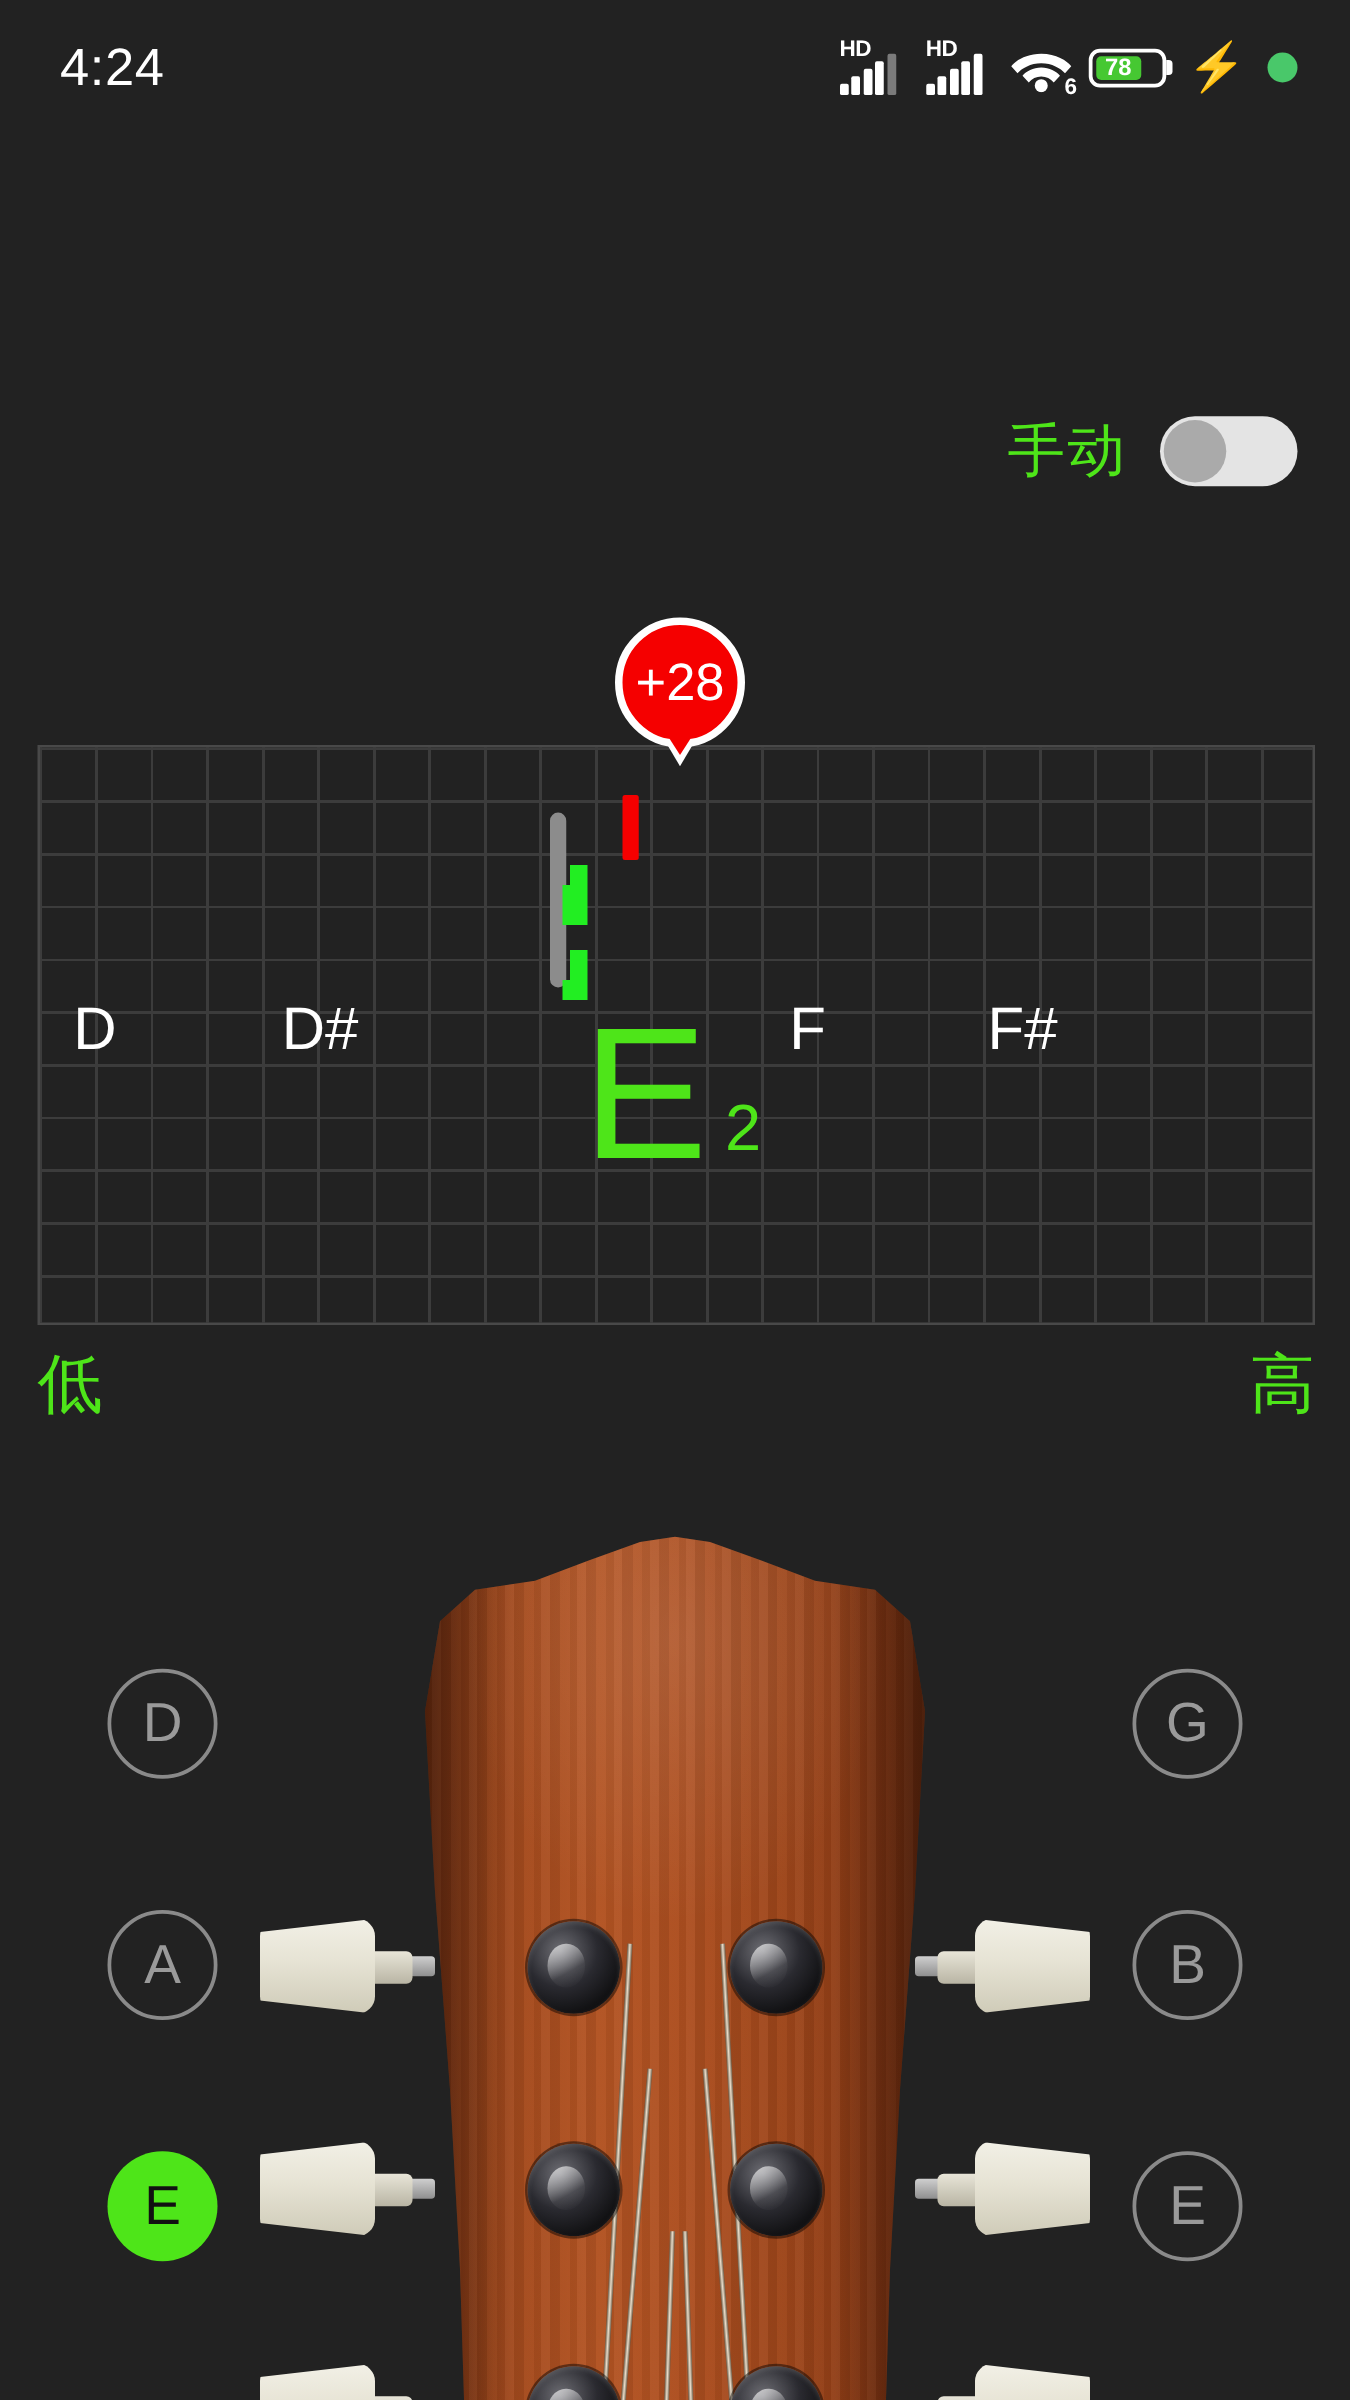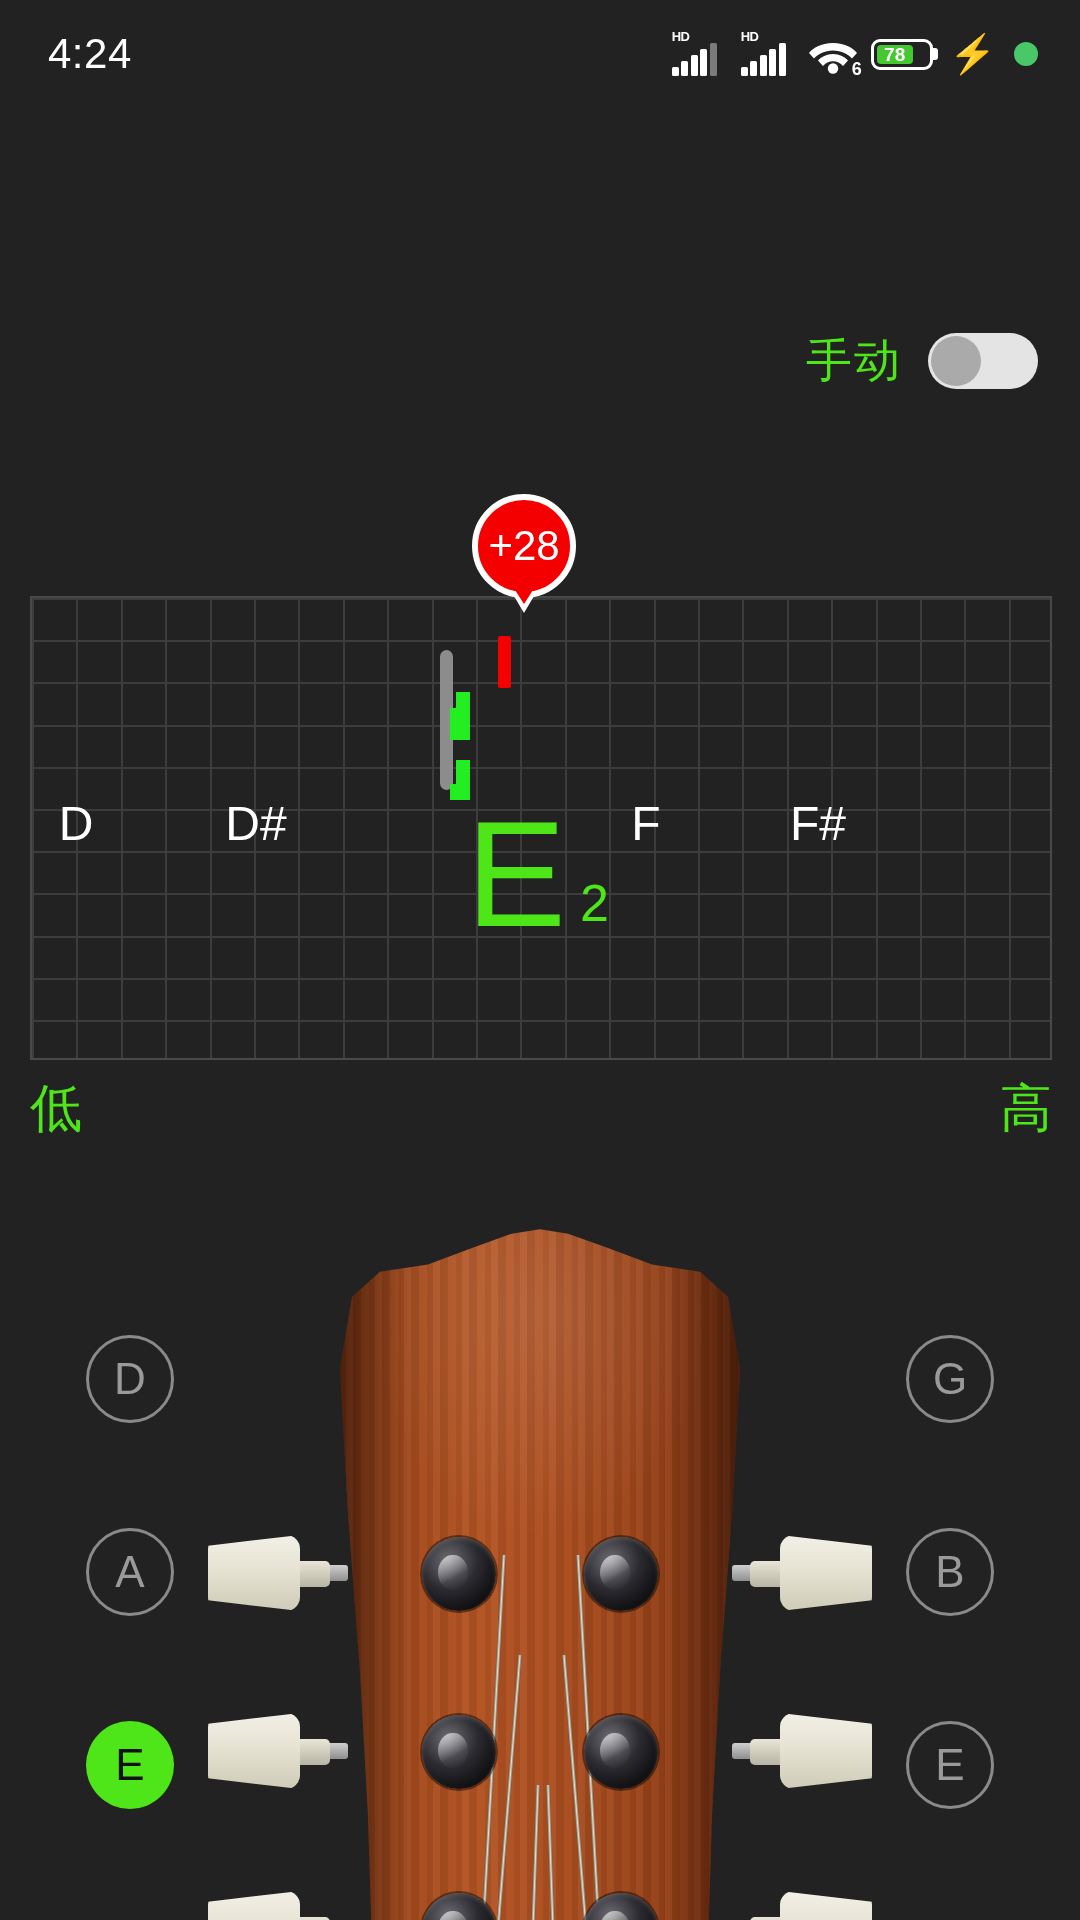--- a/index.html
+++ b/index.html
@@ -16,21 +16,21 @@
     position:absolute; top:0; left:0; width:1080px; height:108px;
     display:flex; align-items:center; justify-content:space-between;
     padding:0 42px 0 48px;
   }
   .clock{ color:#ffffff; font-size:42px; letter-spacing:0.5px; font-weight:400; }
   .status-icons{ display:flex; align-items:center; gap:11px; }
 
   .sig{ position:relative; width:58px; height:44px; display:block; }
   .sig .hd{
     position:absolute; top:-2px; left:2px; color:#fff;
-    font-size:13px; font-weight:bold; letter-spacing:-0.5px; line-height:1;
+    font-size:18px; font-weight:bold; letter-spacing:-0.5px; line-height:1;
   }
   .sig .bars{ position:absolute; bottom:0; left:2px; display:flex; align-items:flex-end; gap:2.5px; }
   .sig .bars i{ display:block; width:7px; background:#ffffff; border-radius:1.5px; }
   .sig .bars i:nth-child(1){ height:9px; }
   .sig .bars i:nth-child(2){ height:15px; }
   .sig .bars i:nth-child(3){ height:21px; }
   .sig .bars i:nth-child(4){ height:27px; }
   .sig .bars i:nth-child(5){ height:33px; }
   .sig.dim .bars i:nth-child(5){ background:#7b7b7b; }
 
@@ -271,21 +271,21 @@
 
 <div class="manual-row">
   <span class="manual-label">手动</span>
   <span class="toggle">
     <span class="knob"></span>
   </span>
 </div>
 
 <div class="tuner">
 
-  <div class="cents-bubble" style="left:440px; transform:none;">
+  <div class="cents-bubble" style="left:460px; transform:none;">
     <div class="circ">
       <span class="val">+28</span>
     </div>
     <span class="tail"></span>
     <span class="tail-in"></span>
   </div>
 
   <div class="needle" style="left:466px; top:38px; height:52px;"></div>
 
   <div class="target-bar" style="left:408px; top:52px; height:140px;"></div>

